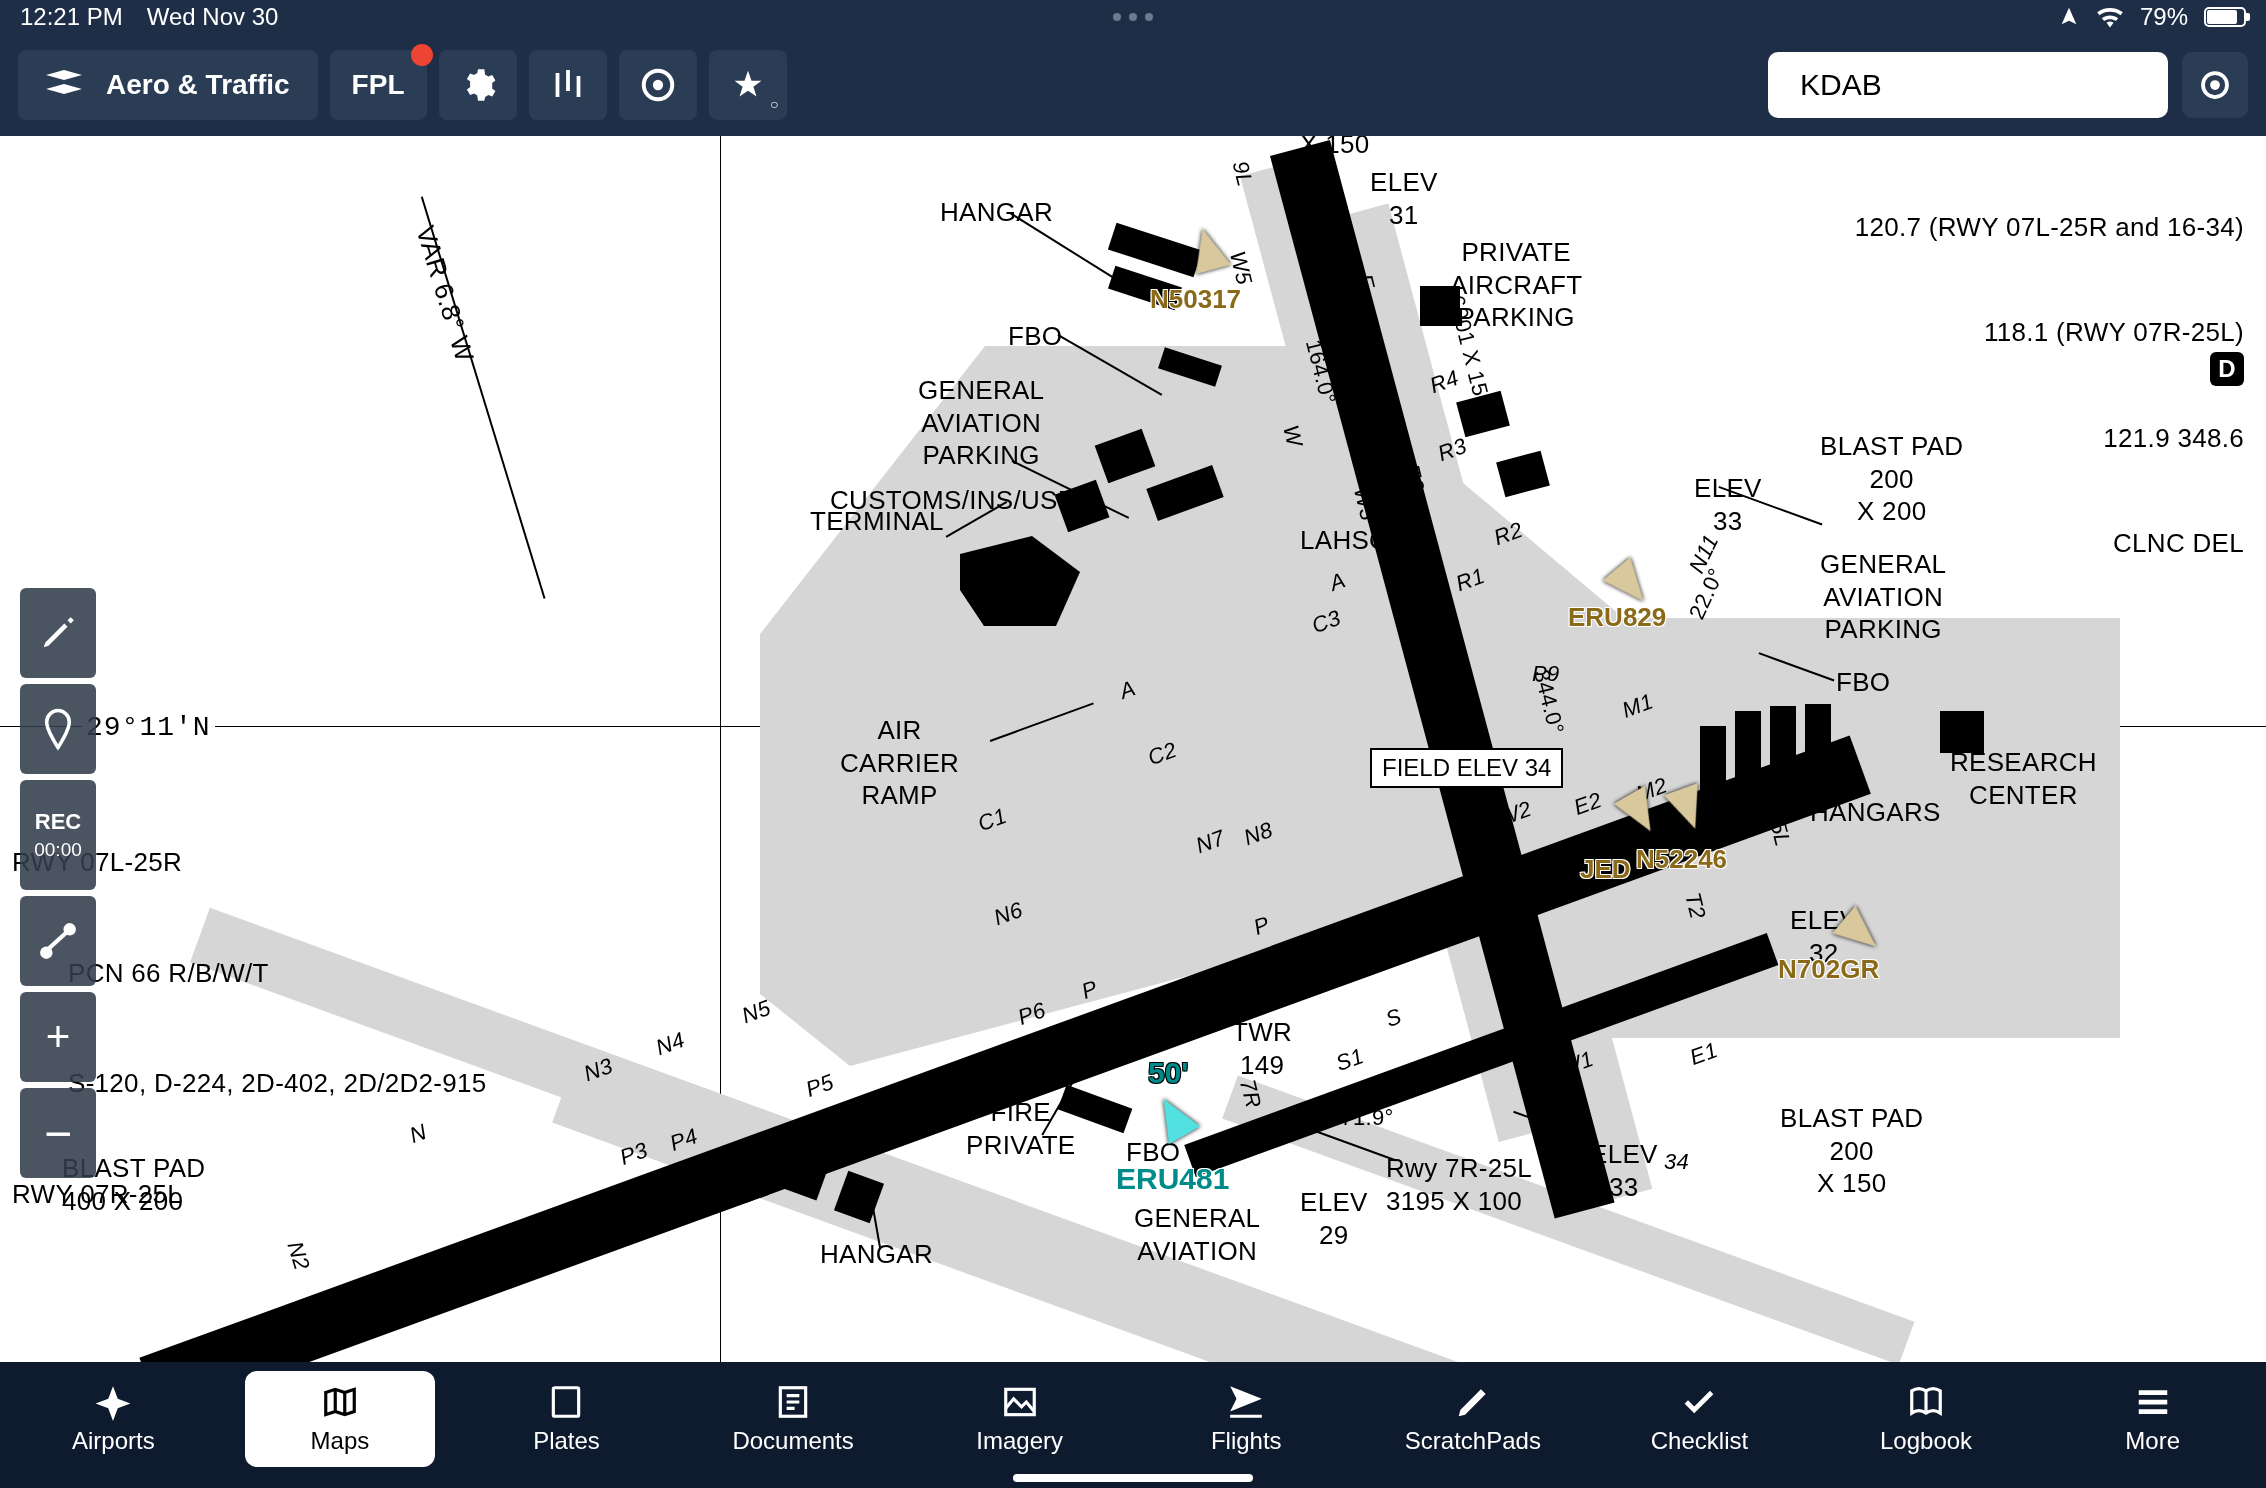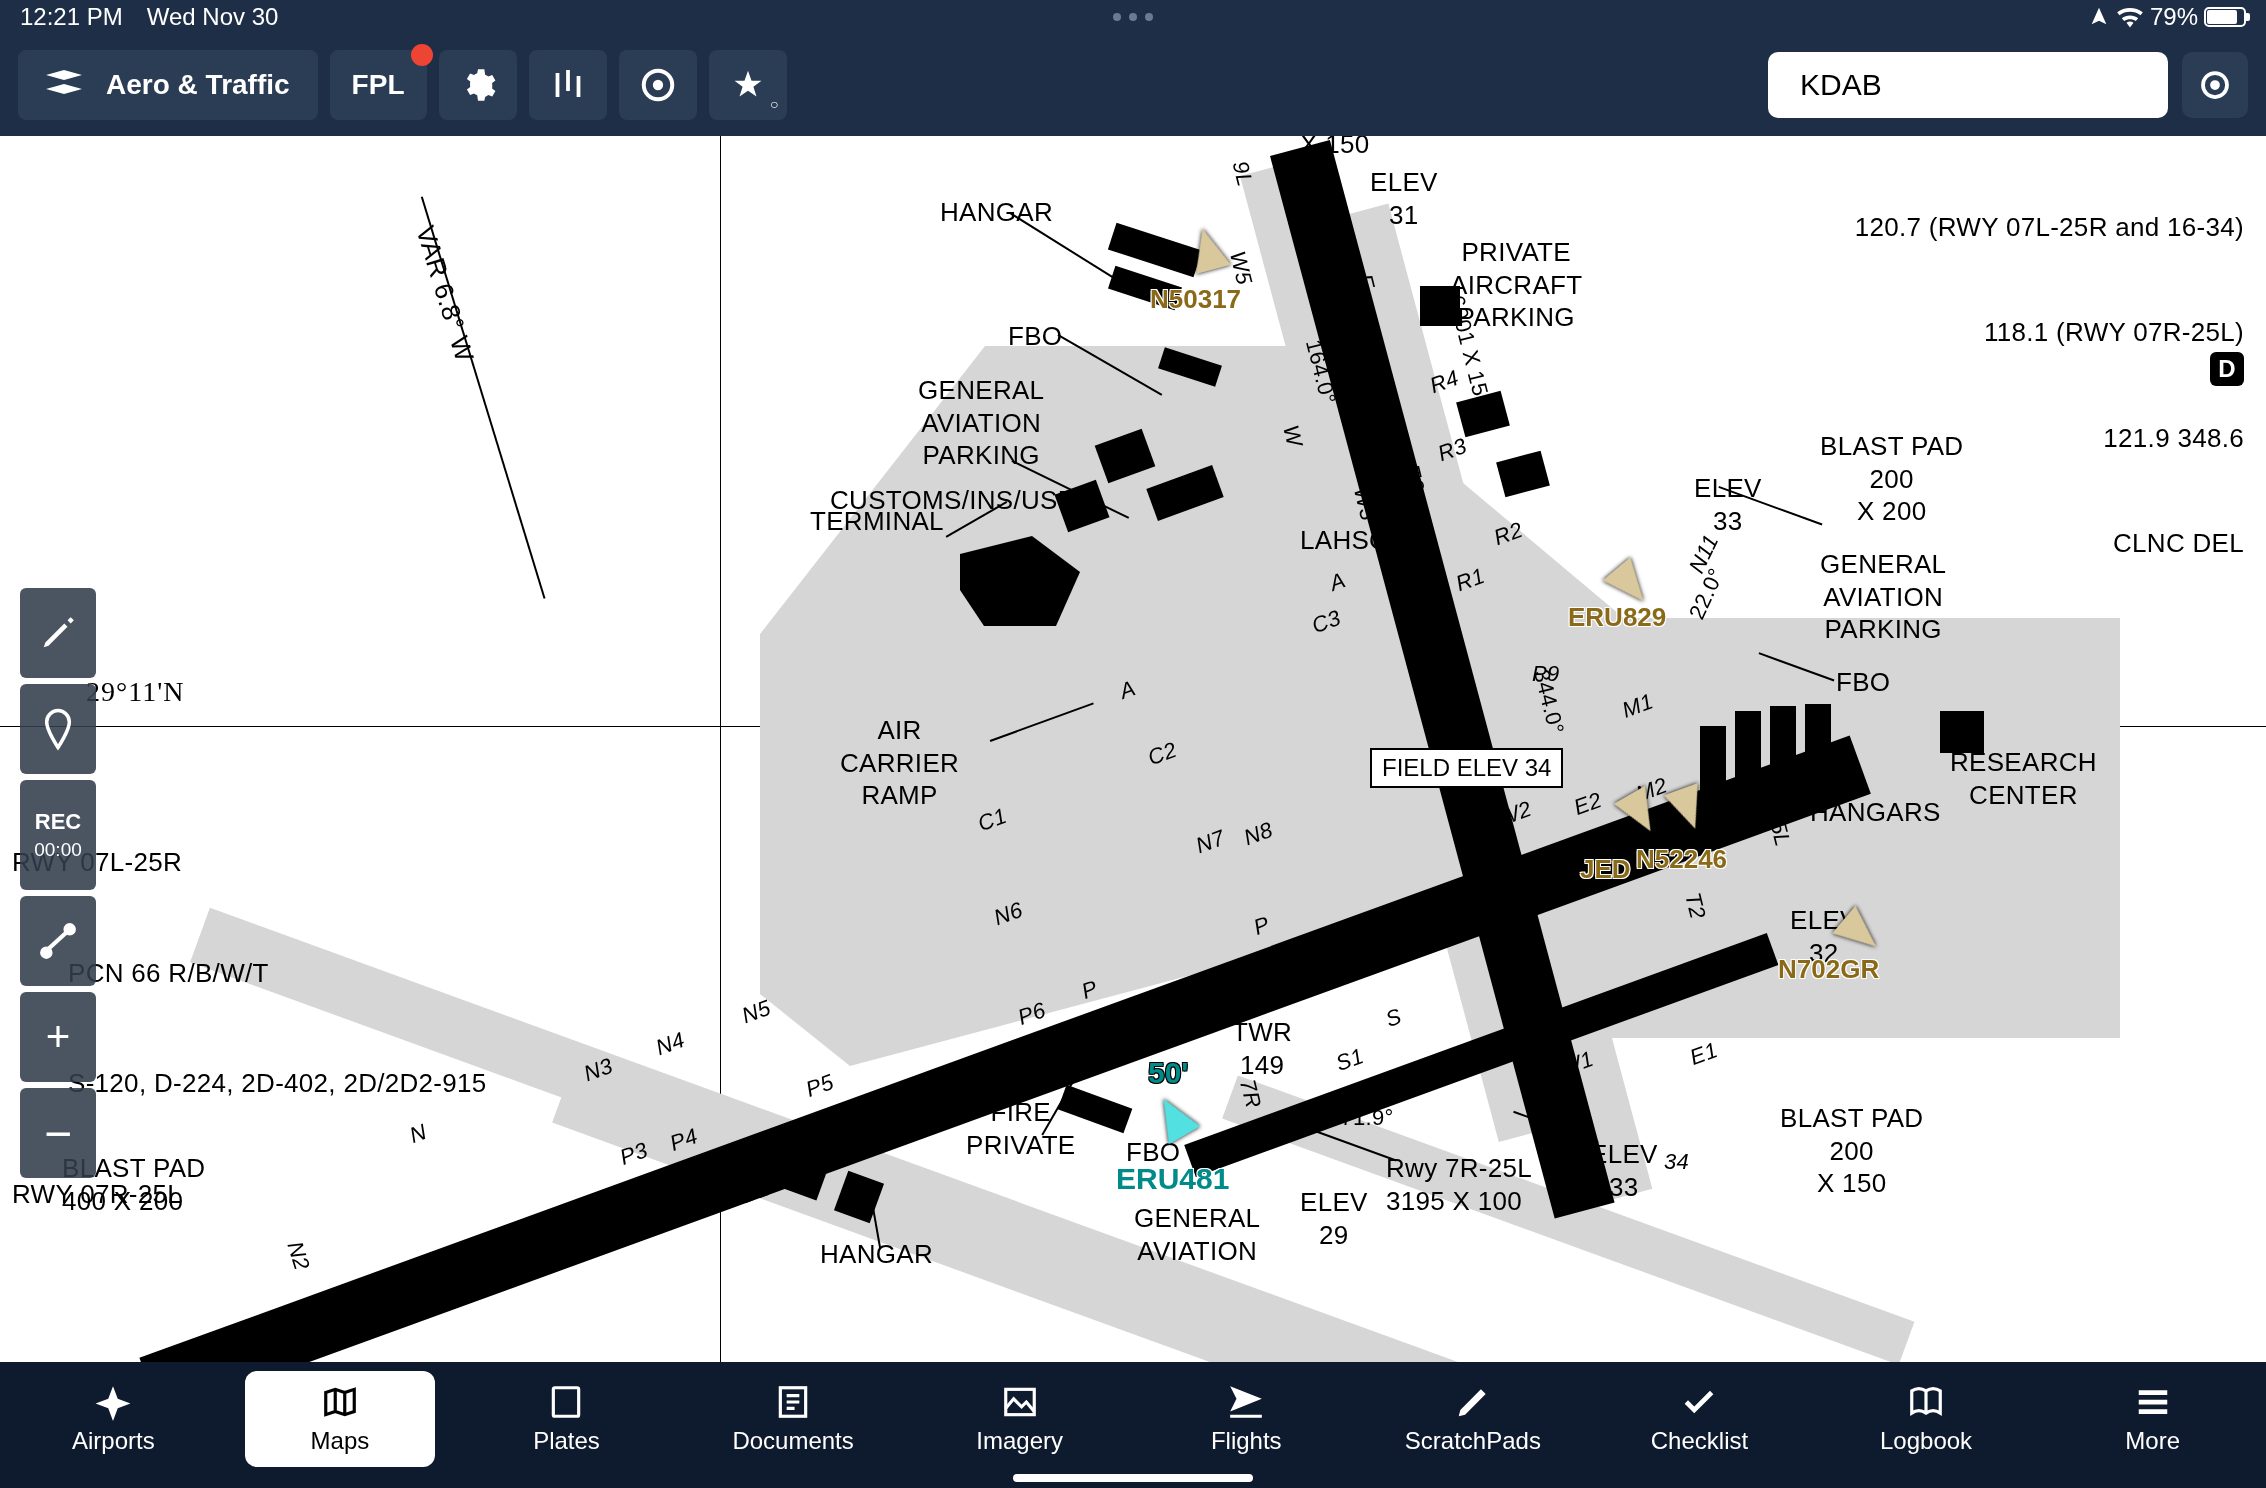--- a/index.html
+++ b/index.html
@@ -3,21 +3,21 @@
   <meta charset="utf-8">
   <style>
     * { margin: 0; padding: 0; box-sizing: border-box; font-family: -apple-system, BlinkMacSystemFont, "Segoe UI", Helvetica, Arial, sans-serif; }
     html, body { width: 100%; height: 100%; background: #fff; overflow: hidden; }
     .root { position: relative; width: 2266px; height: 1488px; transform-origin: top left; }
 
     
     .statusbar { position: absolute; top: 0; left: 0; right: 0; height: 34px; background: #1e2e47; color: #fff; display: flex; align-items: center; padding: 0 20px; font-size: 24px; font-weight: 500; }
     .statusbar .center { position: absolute; left: 50%; transform: translateX(-50%); display: flex; gap: 8px; }
     .statusbar .center span { width: 8px; height: 8px; border-radius: 50%; background: #6b7a8f; }
-    .statusbar .right { margin-left: auto; display: flex; align-items: center; gap: 6px; }
+    .statusbar .right { margin-left: auto; display: flex; align-items: center; gap: 16px; }
     .battery { width: 42px; height: 20px; border: 2px solid #fff; border-radius: 5px; position: relative; }
     .battery::after { content: ""; position: absolute; right: -6px; top: 4px; width: 4px; height: 8px; background: #fff; border-radius: 0 2px 2px 0; }
     .battery-fill { position: absolute; left: 1px; top: 1px; bottom: 1px; width: 78%; background: #fff; border-radius: 2px; }
 
     
     .toolbar { position: absolute; top: 34px; left: 0; right: 0; height: 102px; background: #1e2e47; display: flex; align-items: center; padding: 0 18px; gap: 12px; }
     .tb-btn { height: 70px; background: #2b3c55; border-radius: 8px; display: flex; align-items: center; justify-content: center; color: #fff; font-size: 28px; font-weight: 600; padding: 0 22px; position: relative; }
     .tb-btn.icon-only { width: 78px; padding: 0; }
     .tb-btn .dot { position: absolute; top: -6px; right: -6px; width: 22px; height: 22px; background: #e43; border-radius: 50%; }
     .layers-aero { display: flex; align-items: center; gap: 24px; height: 70px; background: #2b3c55; border-radius: 8px; padding: 0 28px; }
@@ -38,21 +38,21 @@
     
     .leftrail { position: absolute; left: 20px; top: 750px; width: 76px; display: flex; flex-direction: column; gap: 6px; }
     .rail-btn { width: 76px; height: 90px; background: rgba(50,60,75,0.88); border-radius: 6px; display: flex; flex-direction: column; align-items: center; justify-content: center; color: #fff; font-size: 20px; font-weight: 600; gap: 4px; }
     .rail-btn.tall { height: 110px; }
     .rail-btn.rec { font-size: 22px; }
 
     
     .mapcanvas { position: absolute; top: 136px; left: 0; right: 0; bottom: 126px; background: #fff; overflow: hidden; }
     .mapcanvas .crosshair-v { position: absolute; left: 720px; top: 0; bottom: 0; width: 1px; background: #000; }
     .mapcanvas .crosshair-h { position: absolute; top: 590px; left: 0; right: 0; height: 1px; background: #000; }
-    .lat-label { position: absolute; left: 82px; top: 540px; font-size: 28px; background: #fff; padding: 0 4px; font-family: Liberation Serif, serif; letter-spacing: 1px; }
+    .lat-label { position: absolute; left: 82px; top: 576px; font-size: 28px; background: #fff; padding: 0 4px; font-family: Liberation Mono, monospace; letter-spacing: 1px; }
     .tick { position: absolute; background: #000; }
 
     
     .ml { position: absolute; font-family: Arial, sans-serif; font-size: 26px; color: #000; white-space: pre; text-align: left; line-height: 1.25; letter-spacing: 0.3px; }
     .ml.c { text-align: center; }
     .ml.r { text-align: right; }
     .ml.sm { font-size: 22px; }
     .ml.i { font-style: italic; }
     .runway { position: absolute; background: #000; transform-origin: left center; }
     .taxi { position: absolute; background: #d6d6d6; transform-origin: left center; }

